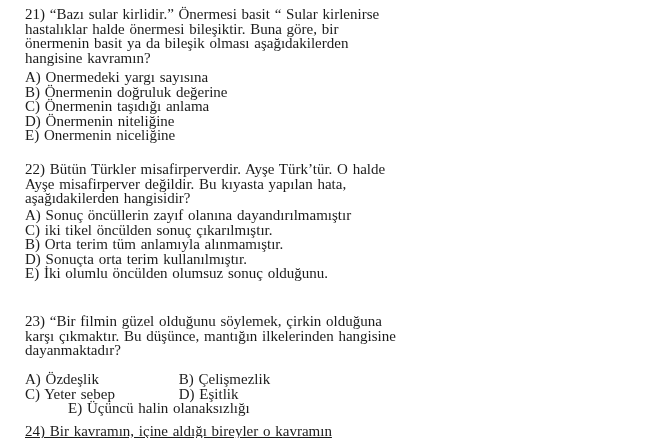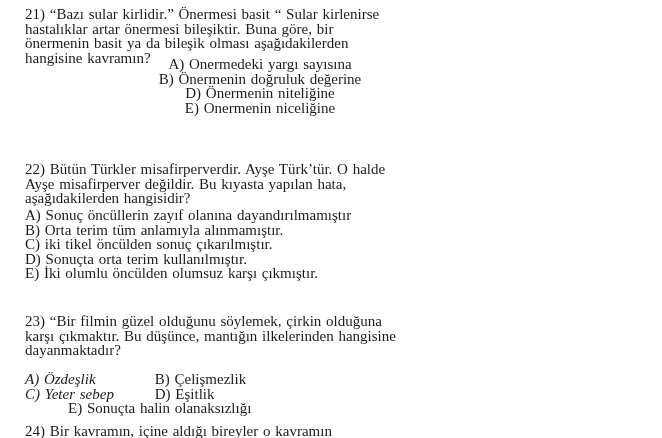--- a/index.html
+++ b/index.html
@@ -27,79 +27,80 @@
   .line {
     white-space: nowrap;
   }
   .opt-line {
     white-space: nowrap;
   }
   .grid-row .cell-left {
     display: inline-block;
     width: 125px;
     white-space: nowrap;
-    font-style: italic;
   }
   .grid-row .cell-right {
     display: inline-block;
     white-space: nowrap;
+    margin-left: 24px;
   }
   .indented {
     margin-left: 43px;
     white-space: nowrap;
   }
 </style>
 </head>
 <body>
 
 <div id="page">
 
   <div class="block" style="top:7px;">
     <div class="line">21) “Bazı sular kirlidir.” Önermesi basit “ Sular kirlenirse</div>
-    <div class="line">hastalıklar artar önermesi bileşiktir. Buna göre, bir</div>
+    <div class="line">hastalıklar halde önermesi bileşiktir. Buna göre, bir</div>
     <div class="line">önermenin basit ya da bileşik olması aşağıdakilerden</div>
     <div class="line">hangisine kavramın?</div>
   </div>
 
-  <div class="block" style="top:57px;text-align:center;">
+  <div class="block" style="top:70px;">
     <div class="opt-line">A) Onermedeki yargı sayısına</div>
     <div class="opt-line">B) Önermenin doğruluk değerine</div>
+    <div class="opt-line">C) Önermenin taşıdığı anlama</div>
     <div class="opt-line">D) Önermenin niteliğine</div>
     <div class="opt-line">E) Onermenin niceliğine</div>
   </div>
 
   <div class="block" style="top:154px;margin-top:8px;">
     <div class="line">22) Bütün Türkler misafirperverdir.  Ayşe Türk’tür.  O halde</div>
     <div class="line">Ayşe misafirperver değildir.  Bu kıyasta yapılan hata,</div>
     <div class="line">aşağıdakilerden hangisidir?</div>
   </div>
 
   <div class="block" style="top:208px;font-family:Liberation Serif, serif;">
     <div class="opt-line">A) Sonuç öncüllerin zayıf olanına dayandırılmamıştır</div>
+    <div class="opt-line">C) iki tikel öncülden sonuç çıkarılmıştır.</div>
     <div class="opt-line">B) Orta terim tüm anlamıyla alınmamıştır.</div>
-    <div class="opt-line">C) iki tikel öncülden sonuç çıkarılmıştır.</div>
     <div class="opt-line">D) Sonuçta orta terim kullanılmıştır.</div>
-    <div class="opt-line">E) İki olumlu öncülden olumsuz karşı çıkmıştır.</div>
+    <div class="opt-line">E) İki olumlu öncülden olumsuz sonuç olduğunu.</div>
   </div>
 
   <div class="block" style="top:314px;">
     <div class="line">23) “Bir filmin  güzel olduğunu söylemek,  çirkin olduğuna</div>
     <div class="line">karşı çıkmaktır.  Bu düşünce, mantığın  ilkelerinden  hangisine</div>
     <div class="line">dayanmaktadır?</div>
   </div>
 
   <div class="block" style="top:372px;">
     <div class="grid-row">
       <span class="cell-left">A) Özdeşlik</span>
       <span class="cell-right">B) Çelişmezlik</span>
     </div>
     <div class="grid-row">
       <span class="cell-left">C) Yeter sebep</span>
       <span class="cell-right">D) Eşitlik</span>
     </div>
-    <div class="indented">E) Sonuçta halin  olanaksızlığı</div>
+    <div class="indented">E) Üçüncü halin  olanaksızlığı</div>
   </div>
 
-  <div class="block" style="top:424px;">
+  <div class="block" style="top:424px;text-decoration:underline;">
     <div class="line">24) Bir kavramın,  içine  aldığı bireyler o kavramın</div>
   </div>
 
 </div>
 
 </body></html>

